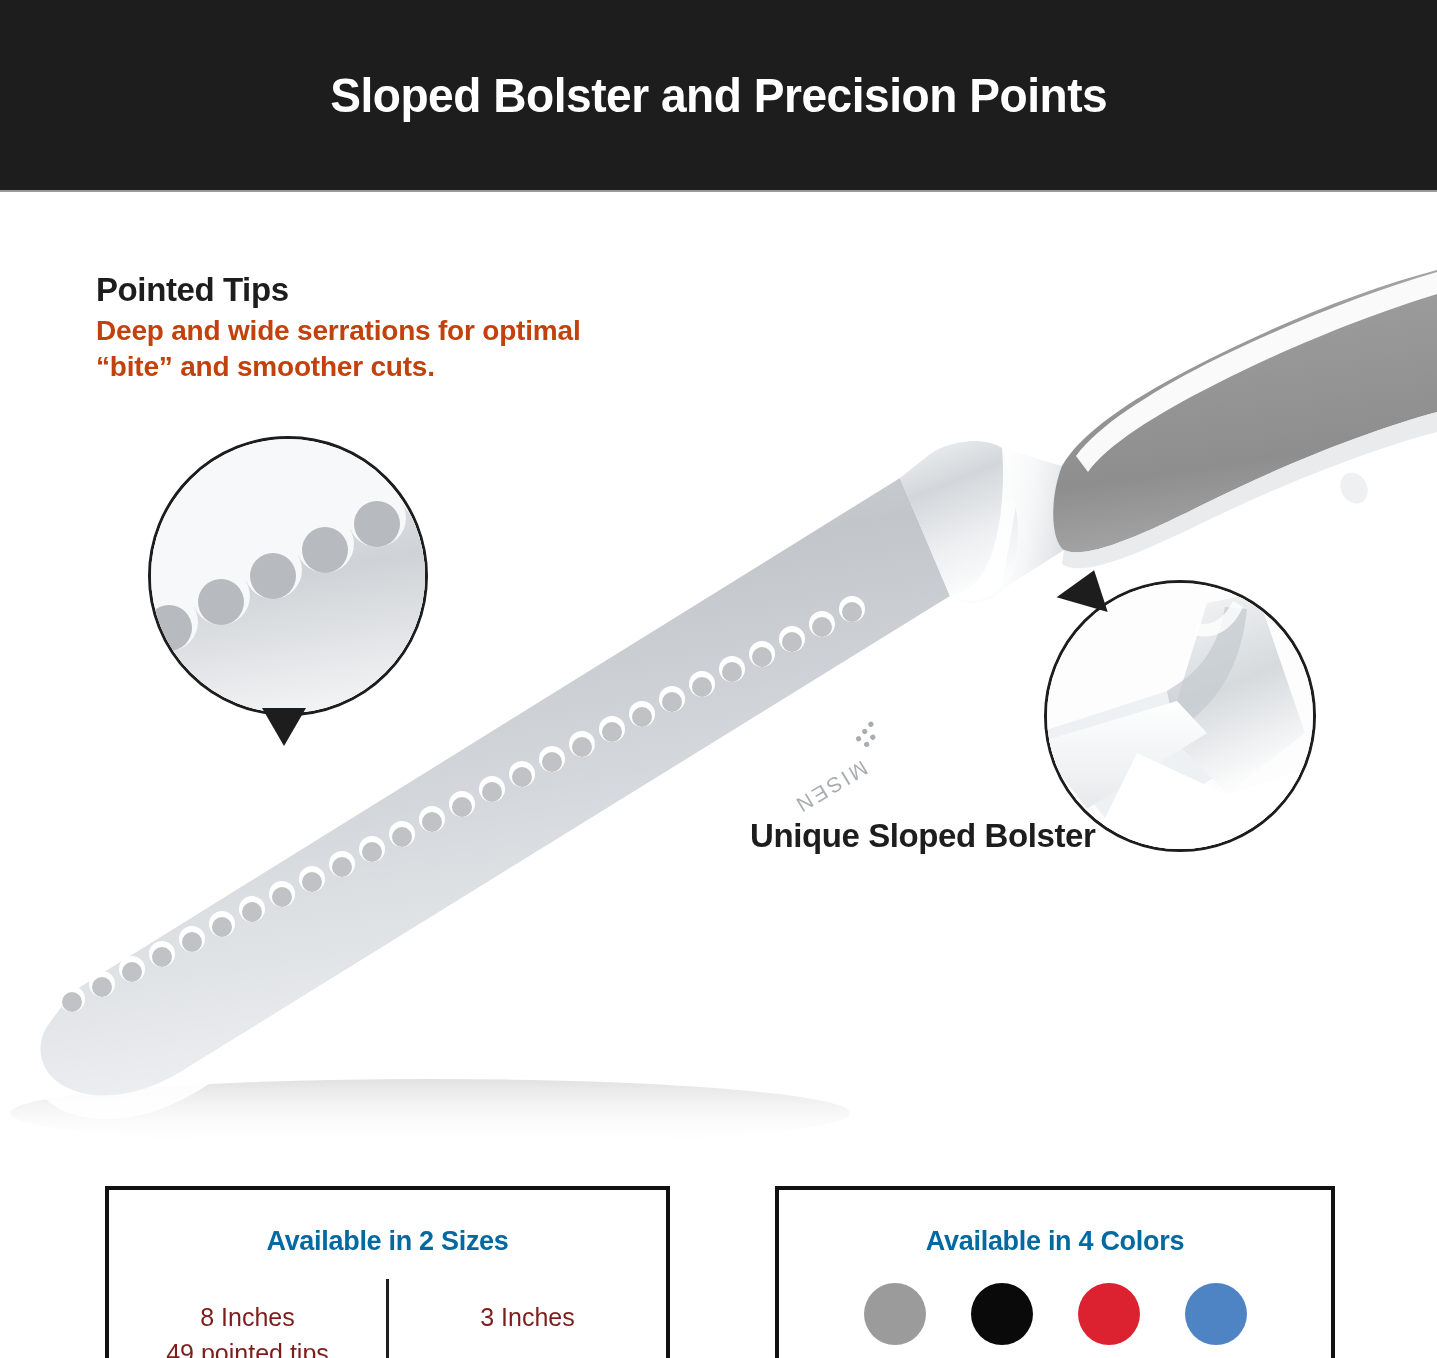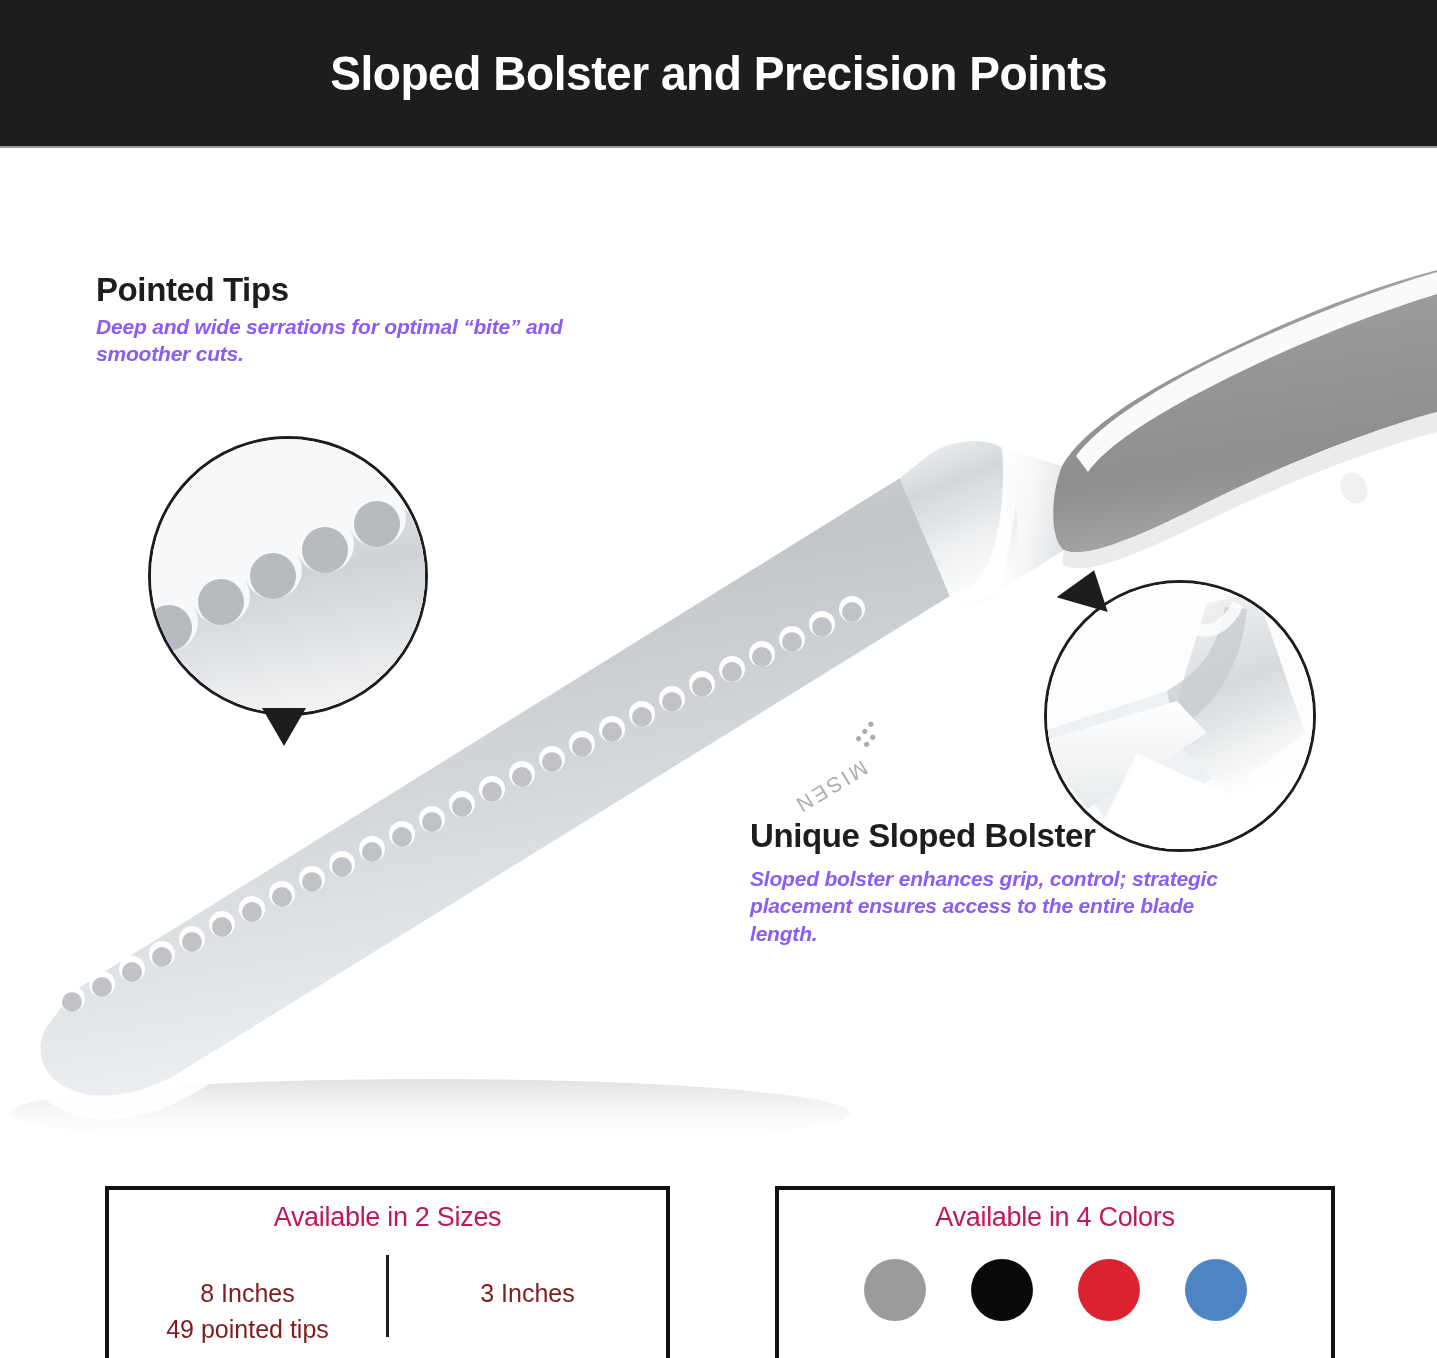--- a/index.html
+++ b/index.html
@@ -7,44 +7,43 @@
   body {
     background:#ffffff;
     font-family:"Liberation Sans","DejaVu Sans",sans-serif;
     color:#1d1d1d;
     position:relative;
     overflow:hidden;
   }
 
   
   .header-bar{
-    position:absolute; left:0; top:0; width:1437px; height:148px;
+    position:absolute; left:0; top:0; width:1437px; height:192px;
     background:#1d1d1d;
     display:flex; align-items:center; justify-content:center;
     border-bottom:2px solid #9a9a9a;
   }
   .header-title{
     color:#ffffff;
     font-size:48px;
     font-weight:bold;
     letter-spacing:-0.5px;
     transform:scaleX(0.96);
     white-space:nowrap;
   }
 
   
   .callout{ position:absolute; }
   .callout h2{
     font-size:33px; font-weight:bold; letter-spacing:-0.4px;
     line-height:1.12; color:#1d1d1d;
   }
   .callout p{
-    font-size:21px; font-weight:bold; line-height:1.30; color:#8b5cf6;
+    font-size:28px; font-weight:bold; line-height:1.30; color:#c2410c;
     letter-spacing:-0.2px;
-    font-style:italic;
   }
   #callout-tips{ left:96px; top:272px; width:520px; }
   #callout-tips h2{ margin-bottom:4px; }
   #callout-bolster{ left:750px; top:818px; width:470px; }
   #callout-bolster h2{ margin-bottom:10px; }
 
   
   .knife-stage{
     position:absolute; left:0; top:148px; width:1437px; height:1040px;
     overflow:hidden;
@@ -81,22 +80,22 @@
 
   
   .infobox{
     position:absolute; border:4px solid #111;
     background:#fff;
     display:flex; flex-direction:column; align-items:center;
   }
   #box-sizes{ left:105px; top:1186px; width:565px; height:176px; }
   #box-colors{ left:775px; top:1186px; width:560px; height:176px; }
   .box-title{
-    font-size:27px; font-weight:normal; letter-spacing:-0.3px;
-    margin-top:12px; color:#be185d;
+    font-size:27px; font-weight:bold; letter-spacing:-0.3px;
+    margin-top:36px; color:#0369a1;
   }
   .sizes-row{
     display:flex; width:100%; margin-top:20px; align-items:stretch;
   }
   .size-col{
     flex:1; text-align:center;
     font-size:25px; line-height:1.42; color:#7f1d1d;
     font-weight:normal;
     margin-top:23px;
   }
@@ -345,21 +344,20 @@
   <div class="mag-pointer" id="pointer-bolster"></div>
 </div>
 
 <div class="callout" id="callout-tips">
   <h2>Pointed Tips</h2>
   <p>Deep and wide serrations for optimal “bite” and smoother cuts.</p>
 </div>
 
 <div class="callout" id="callout-bolster">
   <h2>Unique Sloped Bolster</h2>
-  <p>Sloped bolster enhances grip, control; strategic placement ensures access to the entire blade length.</p>
 </div>
 
 <div class="infobox" id="box-sizes">
   <div class="box-title">Available in 2 Sizes</div>
   <div class="sizes-row">
     <div class="size-col">
       <div>8 Inches</div>
       <div>49 pointed tips</div>
     </div>
     <div class="size-divider"></div>

